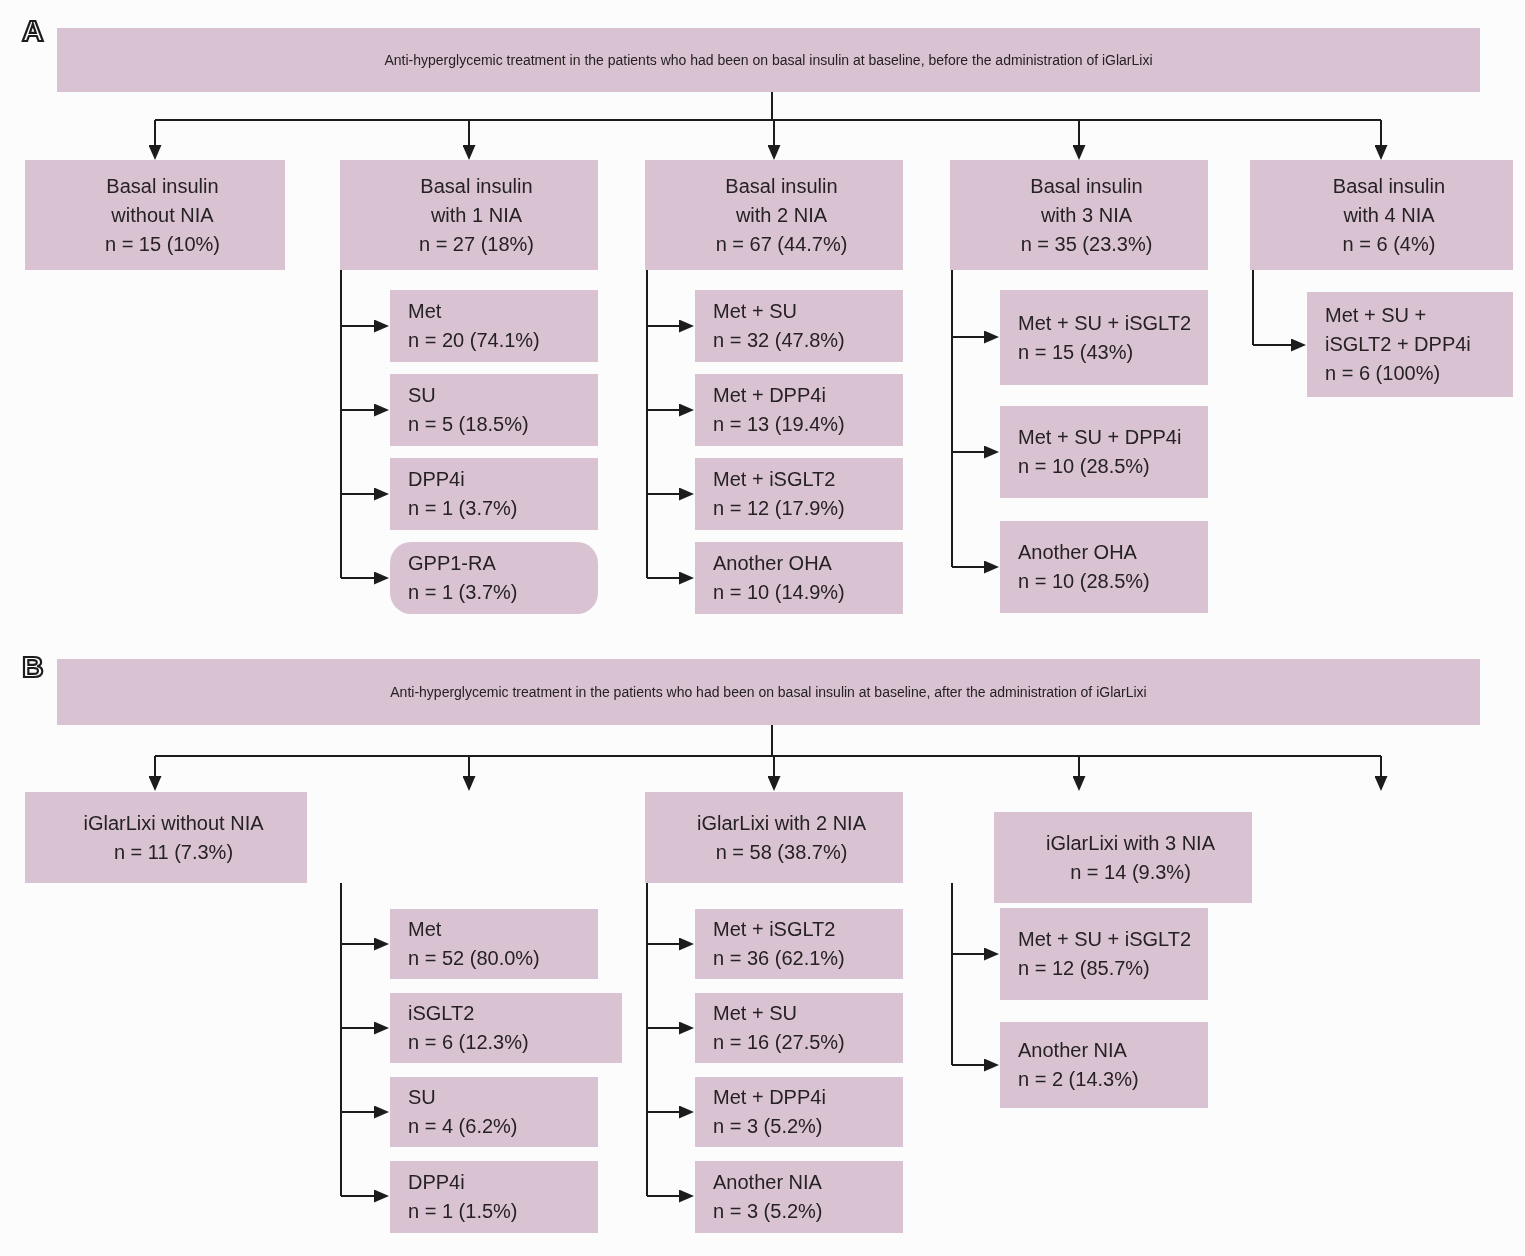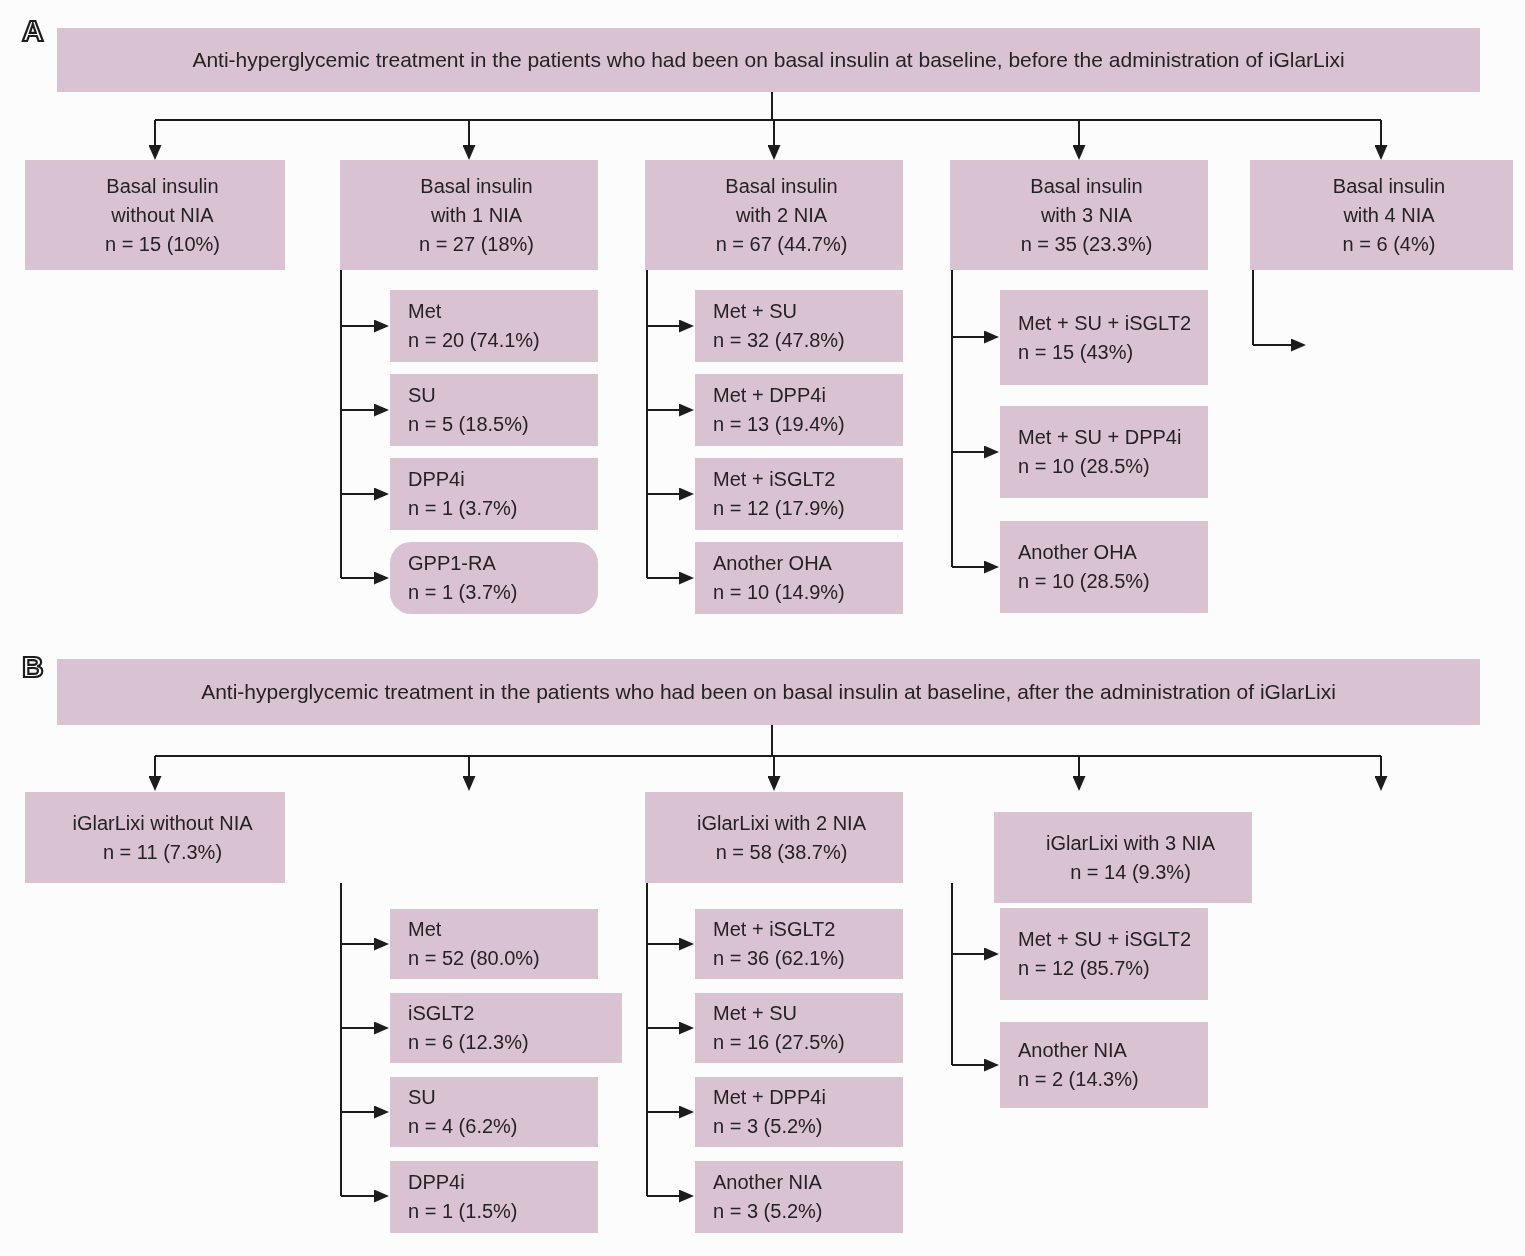--- a/index.html
+++ b/index.html
@@ -7,21 +7,21 @@
           font-family:"Liberation Sans",sans-serif;color:#262123;}
   .connectors{position:absolute;left:0;top:0;width:1525px;height:1256px;}
   .spine{stroke:#1c1c1c;stroke-width:2;fill:none;}
   .arrow{stroke:#1c1c1c;stroke-width:2;fill:none;marker-end:url(#arr);}
   .panel-label{position:absolute;font-size:30px;font-weight:bold;color:#141414;letter-spacing:1px;}
   @supports (-webkit-text-stroke: 2px #000){
     .panel-label{color:#ffffff;-webkit-text-stroke:2.2px #1c1c1c;}
   }
   .box{position:absolute;background:#d9c3d3;box-sizing:border-box;}
   .title-box{display:flex;align-items:center;justify-content:center;
-             font-size:21px;text-align:center;padding:0 20px;}
+             font-size:14px;text-align:center;padding:0 20px;}
   .node{display:flex;flex-direction:column;justify-content:center;
         font-size:20px;line-height:1.45;padding-left:15px;}
   .node.top{align-items:center;text-align:center;}
   .node.child{align-items:flex-start;text-align:left;padding-left:18px;}
   .nlabel{white-space:pre-line;}
 </style>
 </head>
 <body>
 
 <div class="canvas">
@@ -146,28 +146,33 @@
   </div>
   <div class="box node child" style="left:1000px;top:406px;width:208px;height:92px;">
     <div class="nlabel">Met + SU + DPP4i</div>
     <div class="ncount">n = 10 (28.5%)</div>
   </div>
   <div class="box node child" style="left:1000px;top:521px;width:208px;height:92px;">
     <div class="nlabel">Another OHA</div>
     <div class="ncount">n = 10 (28.5%)</div>
   </div>
 
+  <div class="box node child" style="left:1307px;top:292px;width:206px;height:105px;">
+    <div class="nlabel">Met + SU +
+iSGLT2 + DPP4i</div>
+    <div class="ncount">n = 6 (100%)</div>
+  </div>
 
   <div class="panel-label" style="left:22px;top:650px;">B</div>
 
   <div class="box title-box" style="left:57px;top:659px;width:1423px;height:66px;">
     <span>Anti-hyperglycemic treatment in the patients who had been on basal insulin at baseline, after the administration of iGlarLixi</span>
   </div>
 
-  <div class="box node top" style="left:25px;top:792px;width:260px;height:91px;">
+  <div class="box node top" style="left:25px;top:792px;width:282px;height:91px;">
     <div class="nlabel">iGlarLixi without NIA</div>
     <div class="ncount">n = 11 (7.3%)</div>
   </div>
   <div class="box node top" style="left:645px;top:792px;width:258px;height:91px;">
     <div class="nlabel">iGlarLixi with 2 NIA</div>
     <div class="ncount">n = 58 (38.7%)</div>
   </div>
   <div class="box node top" style="left:950px;top:812px;width:258px;height:91px;margin-left:44px;">
     <div class="nlabel">iGlarLixi with 3 NIA</div>
     <div class="ncount">n = 14 (9.3%)</div>

